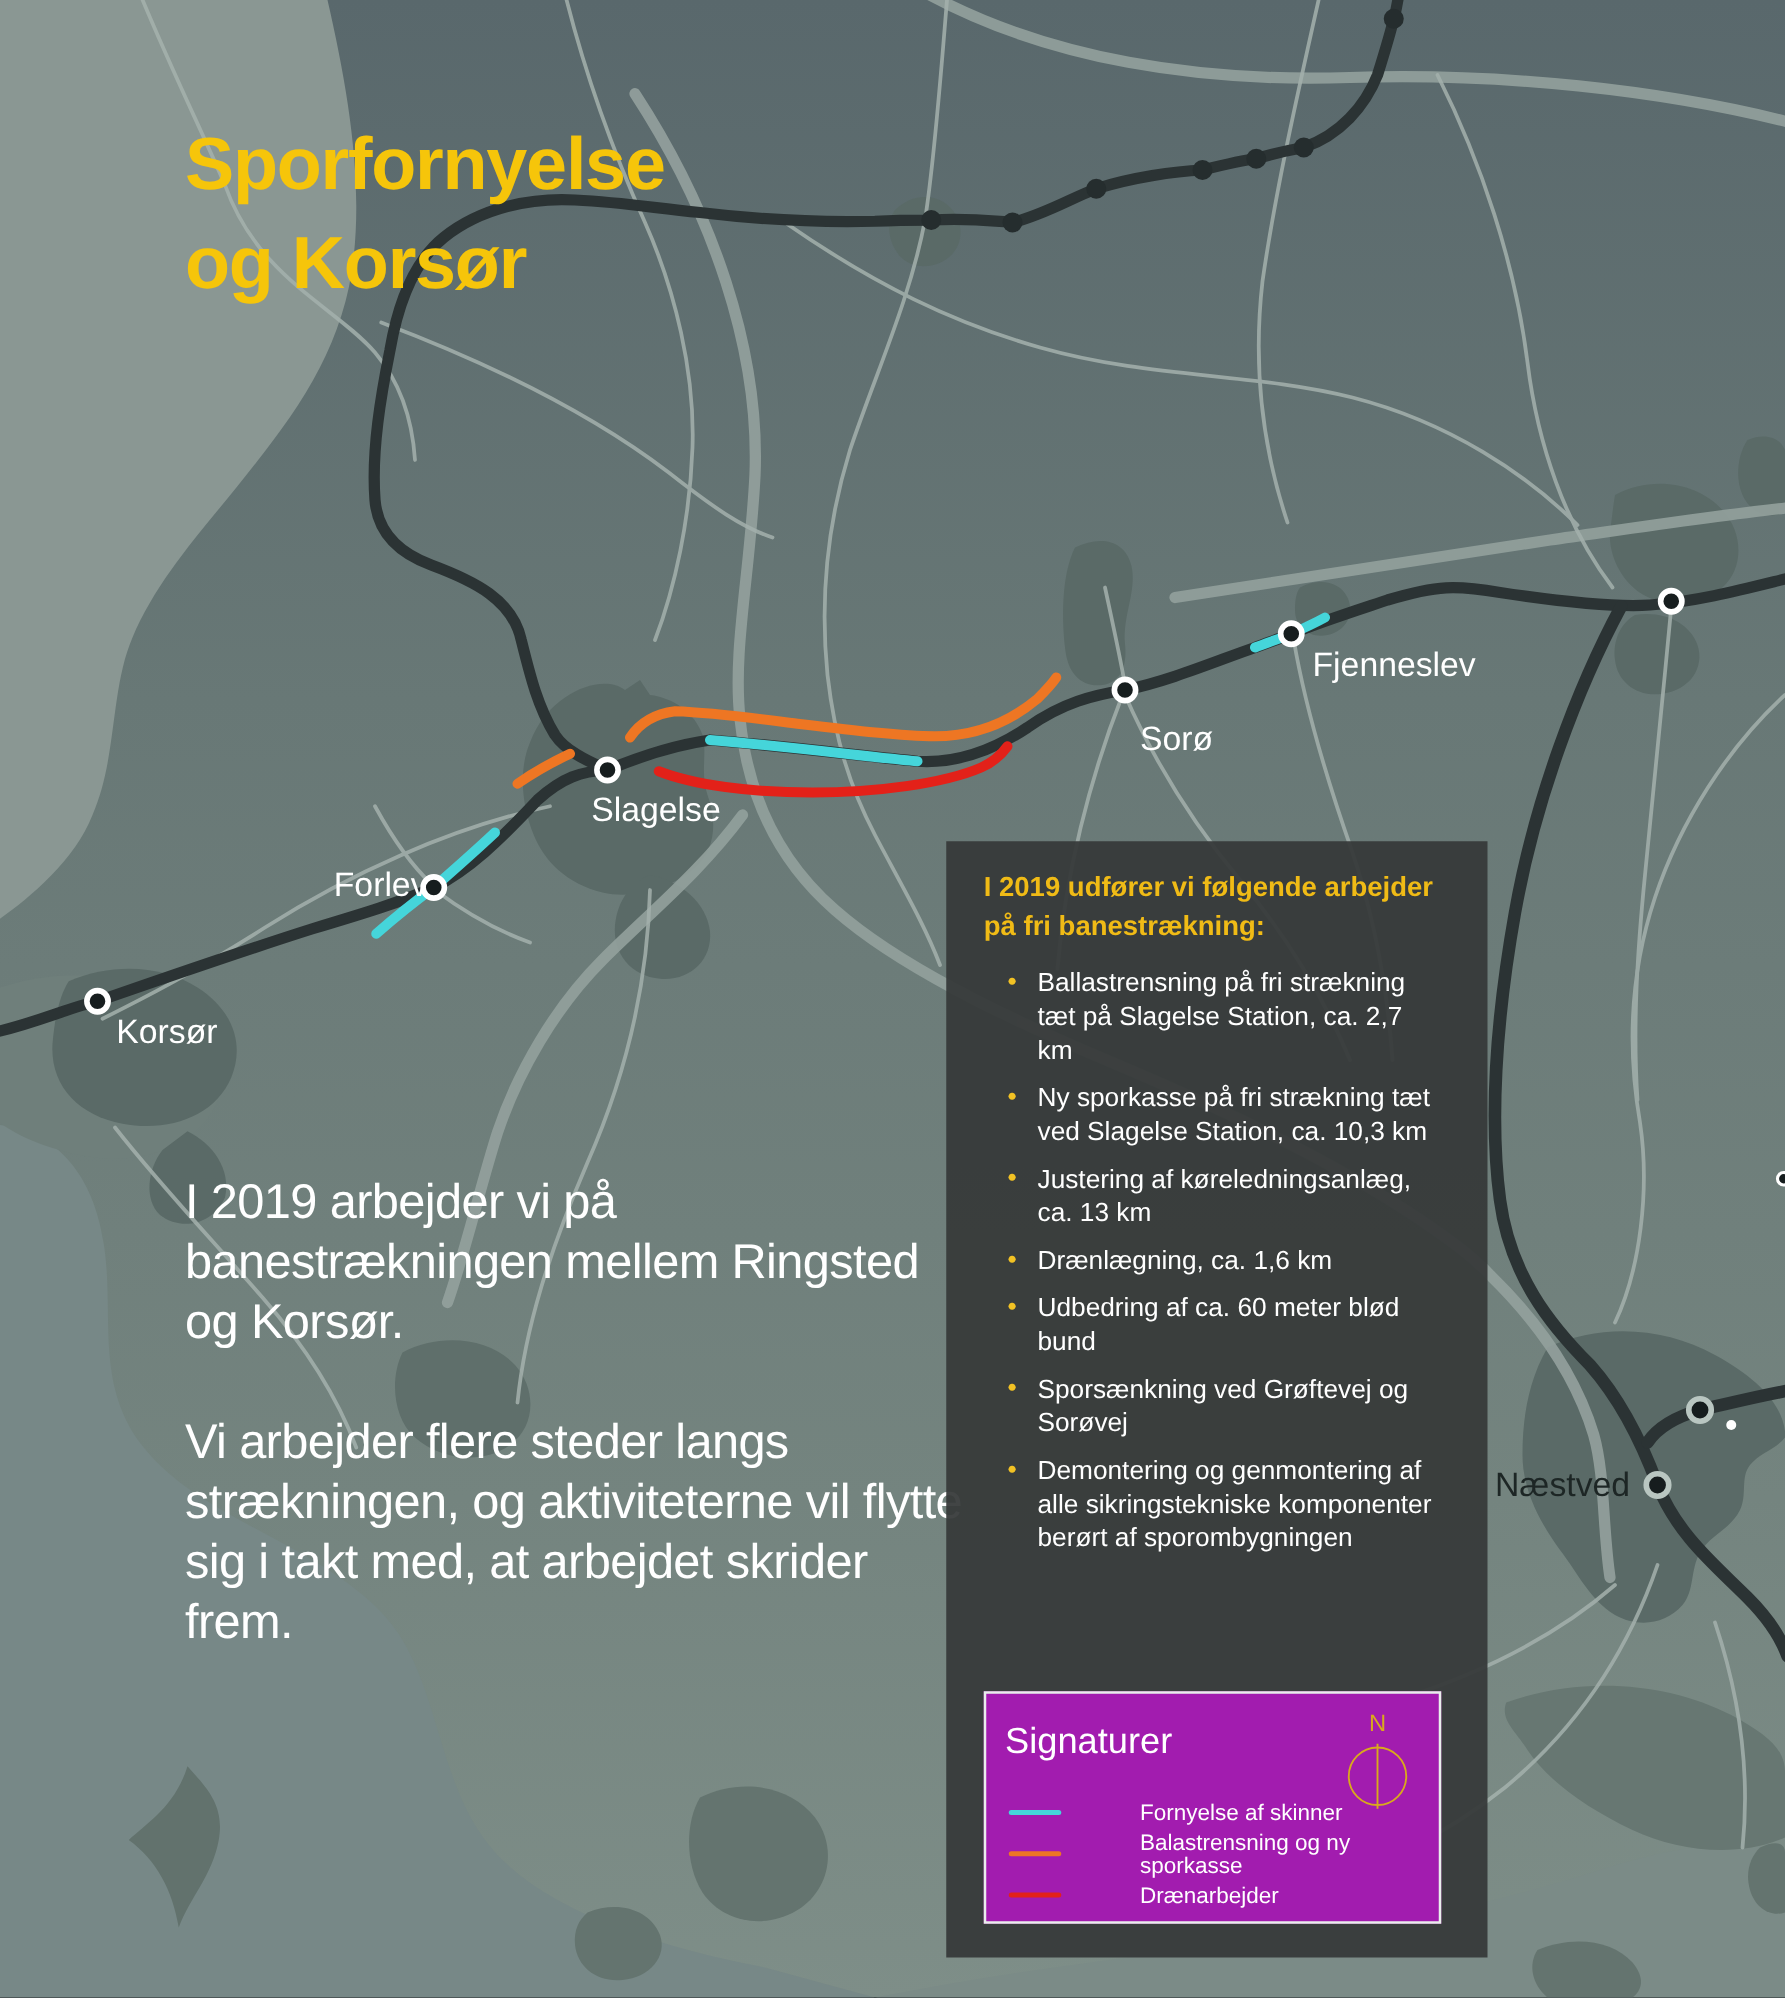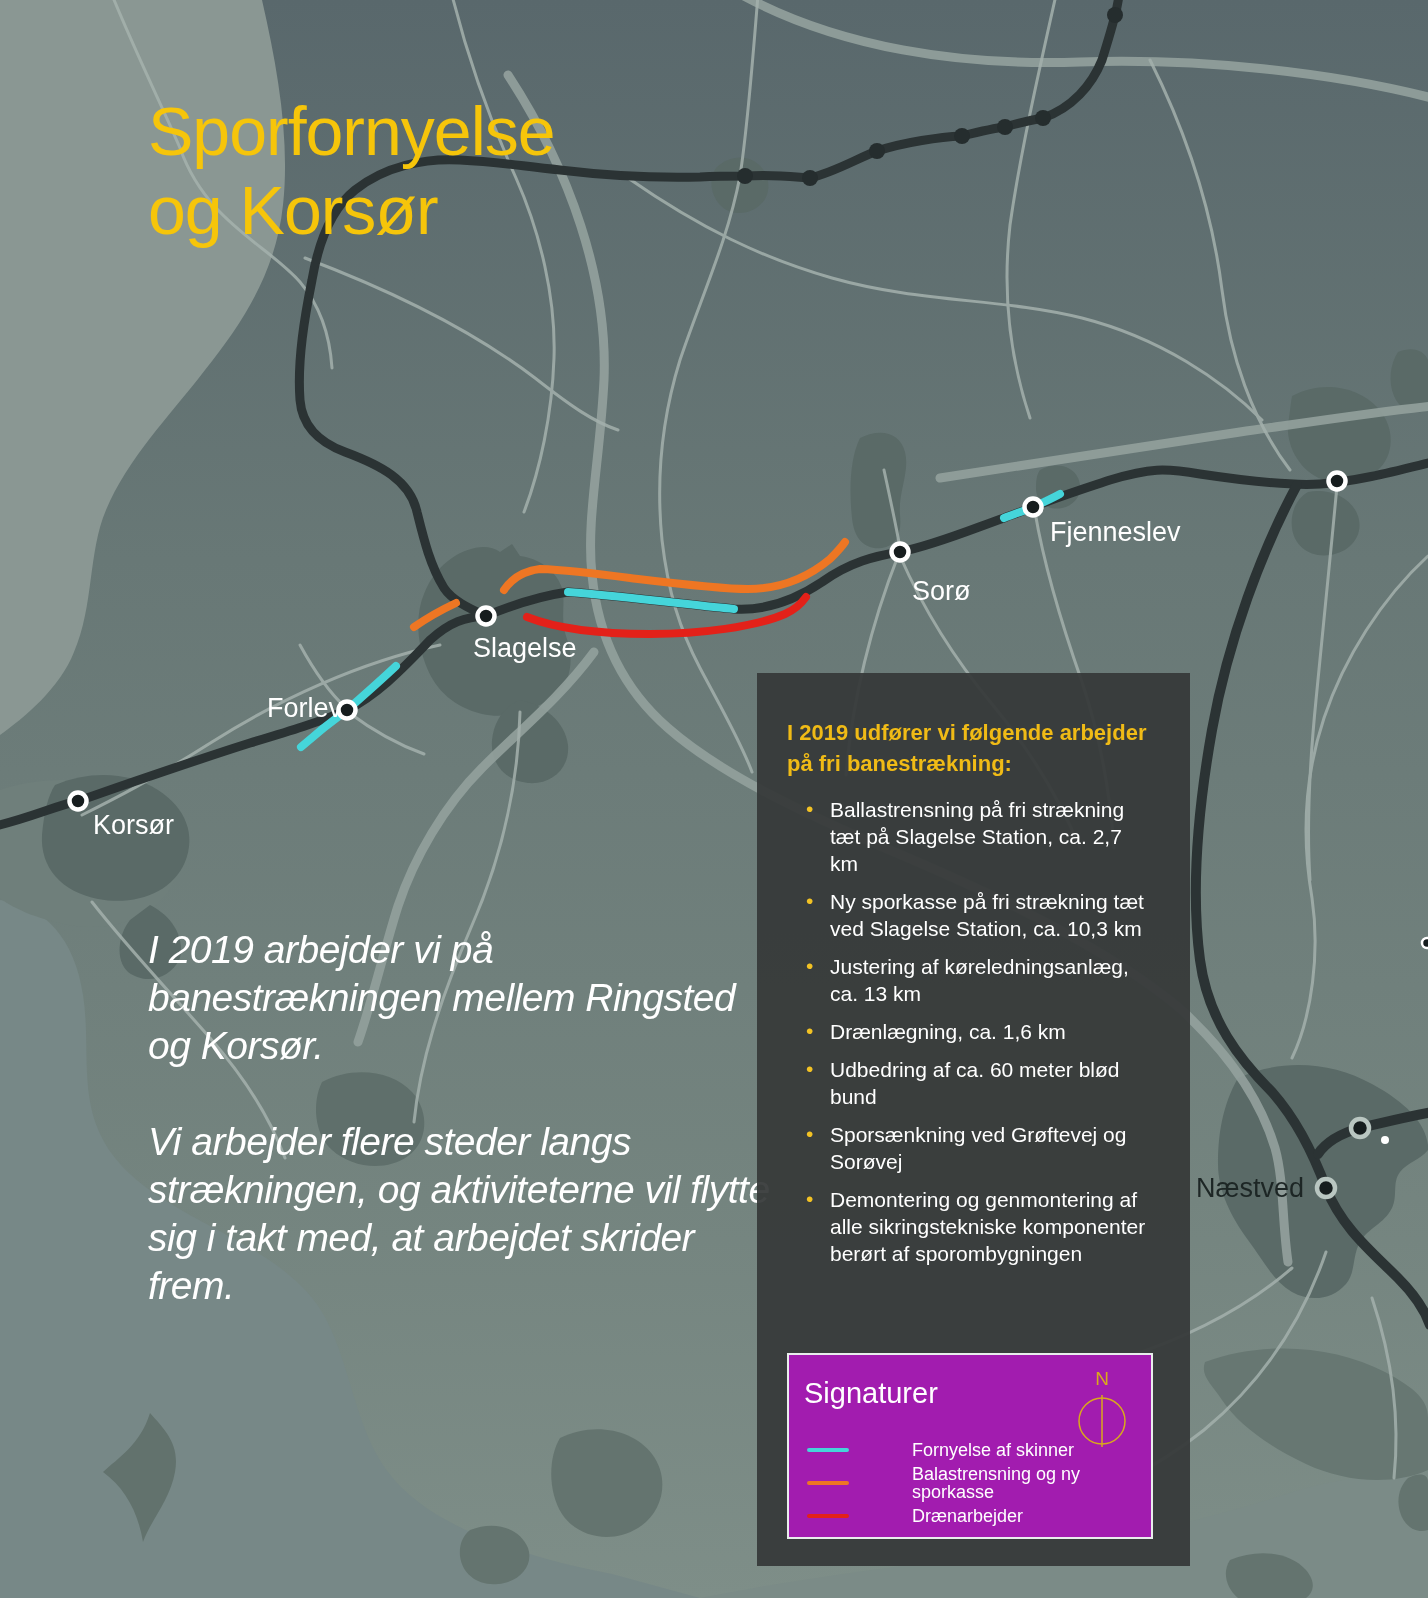--- a/index.html
+++ b/index.html
@@ -2,30 +2,30 @@
 <html><head>
 <meta charset="utf-8">
 <style>
   html,body{margin:0;padding:0;background:#2b3233;}
   .stage{position:relative;width:1428px;height:1598px;margin:0 auto;overflow:hidden;
          font-family:"Liberation Sans",sans-serif;}
   .stage svg.map{position:absolute;left:0;top:0;z-index:0;}
 
   
   .title{position:absolute;left:148px;top:92px;z-index:2;color:#F6C50A;
-         font-size:68px;line-height:79px;font-weight:400;letter-spacing:-1px;}
+         font-size:59px;line-height:79px;font-weight:700;letter-spacing:-1px;}
 
   
   .intro{position:absolute;left:148px;top:926px;width:630px;z-index:2;color:#ffffff;
          font-size:39px;line-height:48px;letter-spacing:-0.5px;}
-  .intro p{margin:0 0 48px 0;font-style:italic;}
+  .intro p{margin:12px 0 48px 0;}
 
   
   .panel{position:absolute;left:757px;top:673px;width:433px;height:893px;z-index:3;
-         background:rgba(54,57,57,0.94);box-sizing:border-box;padding:44px 28px 0 30px;}
+         background:rgba(54,57,57,0.94);box-sizing:border-box;padding:21px 28px 0 30px;}
   .panel-heading{color:#F0BB16;font-size:22px;line-height:31px;font-weight:700;margin:0 0 17px 0;}
   .bullets{list-style:none;margin:16px;padding:0;}
   .bullets li{position:relative;color:#ffffff;font-size:21px;line-height:27px;
               padding-left:27px;margin:0 0 11px 0;max-width:355px;}
   .bullets li::before{content:"•";position:absolute;left:3px;top:-1px;color:#F2C224;font-size:21px;}
 
   
   .legend{position:absolute;left:30px;top:680px;width:366px;height:186px;box-sizing:border-box;
           background:#a21caf;border:2px solid #E9EEEC;}
   .legend-title{position:absolute;left:15px;top:22px;color:#ffffff;font-size:29px;font-weight:400;}

